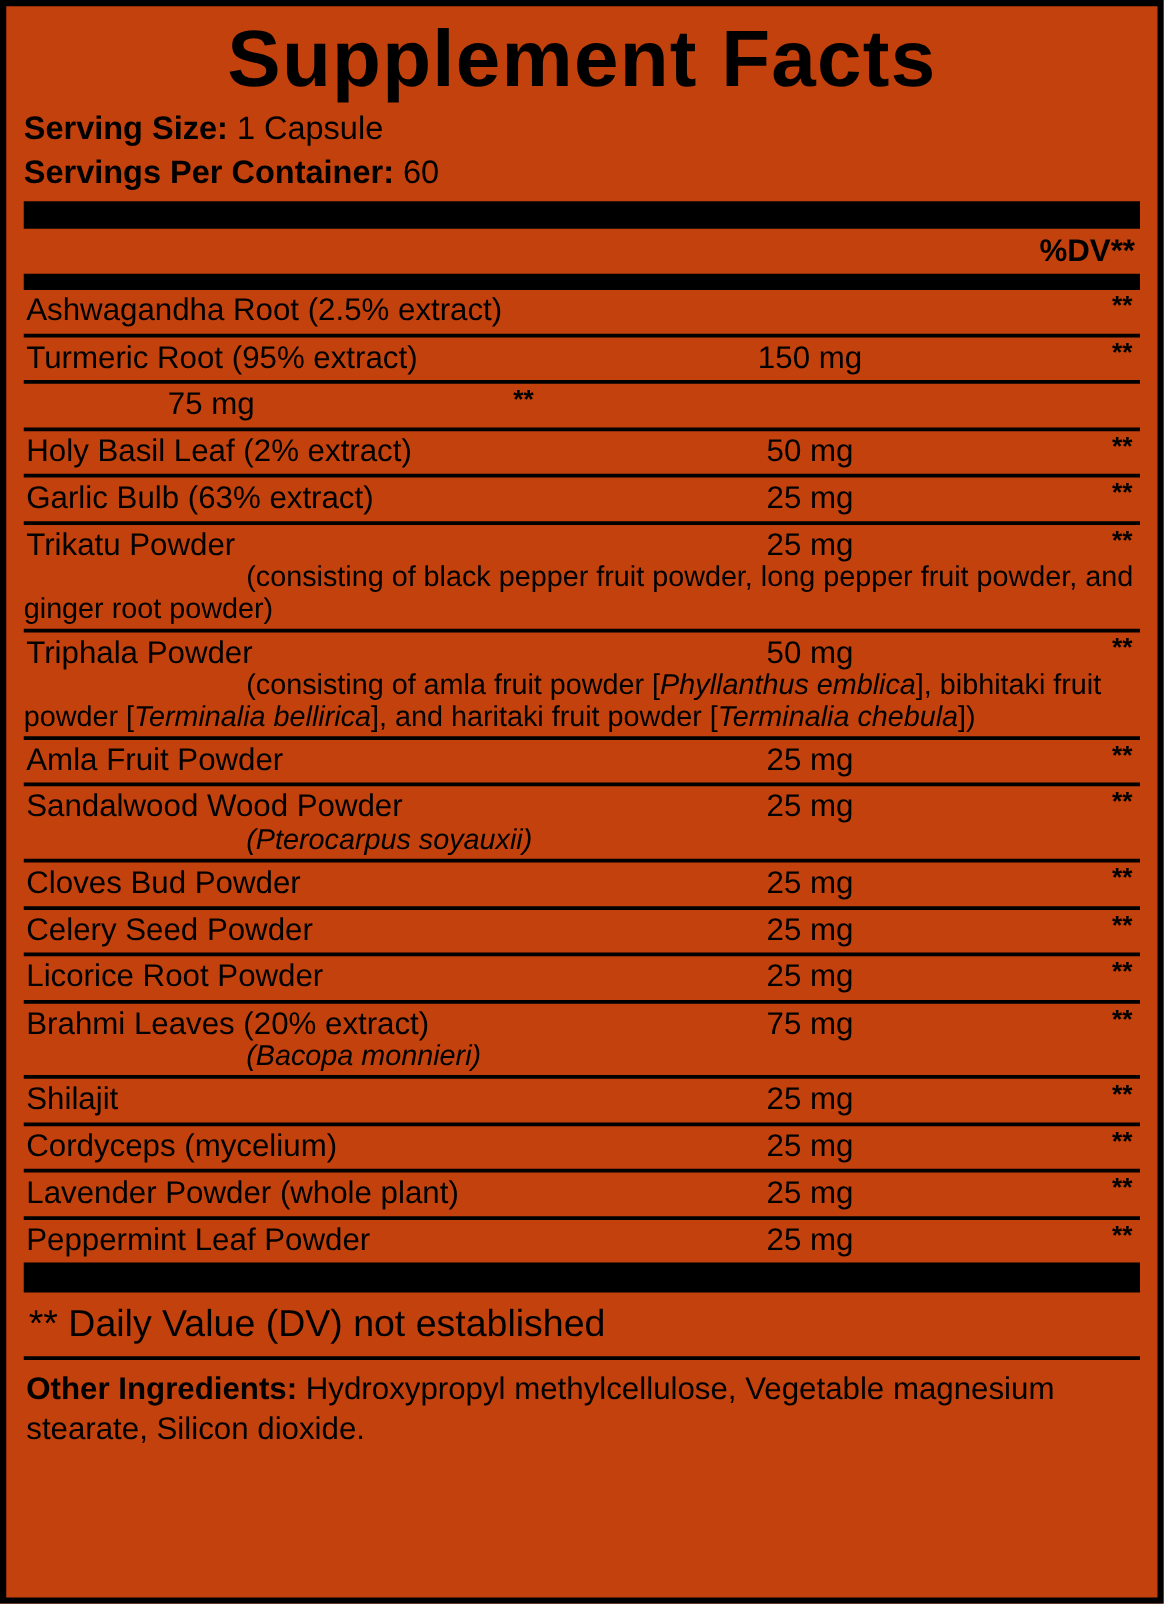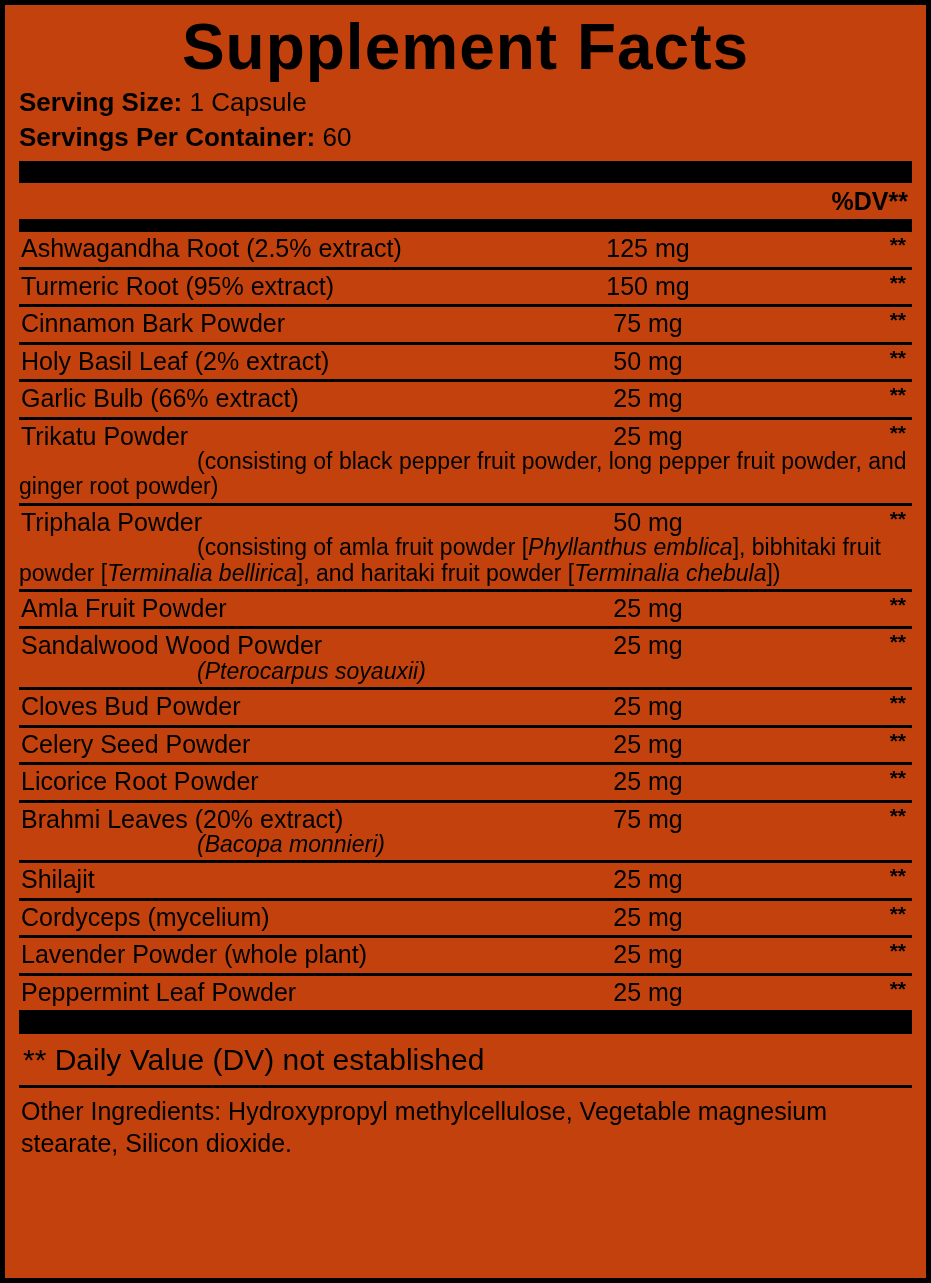--- a/index.html
+++ b/index.html
@@ -122,21 +122,21 @@
 
   .dv-note {
     font-size: 30px;
     padding: 9px 0 8px 4px;
   }
   .other {
     font-size: 25px;
     line-height: 1.25;
     padding: 8px 2px 0 2px;
   }
-  .other b { font-weight: normal; }
+  .other b { font-weight: bold; }
 </style>
 </head>
 <body>
 
 <div class="panel">
 
   <div class="title">Supplement Facts</div>
 
   <div class="serving-line">
     <b>Serving Size:</b>
@@ -154,52 +154,50 @@
     <div class="hdr-dv">%DV**</div>
   </div>
 
   <div class="rule-med"></div>
 
   <div>
 
     <div class="ing-row">
       <div class="ing-main">
         <div class="ing-name">Ashwagandha Root (2.5% extract)</div>
-        <div class="ing-amt">125 mg</div>
         <div class="ing-dv">**</div>
       </div>
     </div>
 
     <div class="ing-row">
       <div class="ing-main">
         <div class="ing-name">Turmeric Root (95% extract)</div>
         <div class="ing-amt">150 mg</div>
         <div class="ing-dv">**</div>
       </div>
     </div>
 
     <div class="ing-row">
       <div class="ing-main">
-        <div class="ing-name">Cinnamon Bark Powder</div>
         <div class="ing-amt">75 mg</div>
         <div class="ing-dv">**</div>
       </div>
     </div>
 
     <div class="ing-row">
       <div class="ing-main">
         <div class="ing-name">Holy Basil Leaf (2% extract)</div>
         <div class="ing-amt">50 mg</div>
         <div class="ing-dv">**</div>
       </div>
     </div>
 
     <div class="ing-row">
       <div class="ing-main">
-        <div class="ing-name">Garlic Bulb (66% extract)</div>
+        <div class="ing-name">Garlic Bulb (63% extract)</div>
         <div class="ing-amt">25 mg</div>
         <div class="ing-dv">**</div>
       </div>
     </div>
 
     <div class="ing-row">
       <div class="ing-main">
         <div class="ing-name">Trikatu Powder</div>
         <div class="ing-amt">25 mg</div>
         <div class="ing-dv">**</div>

